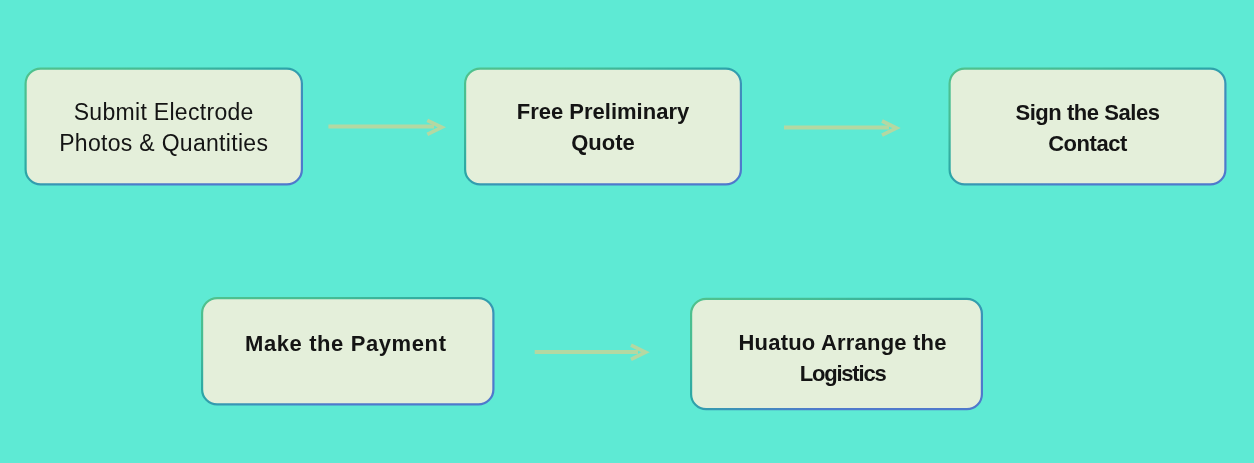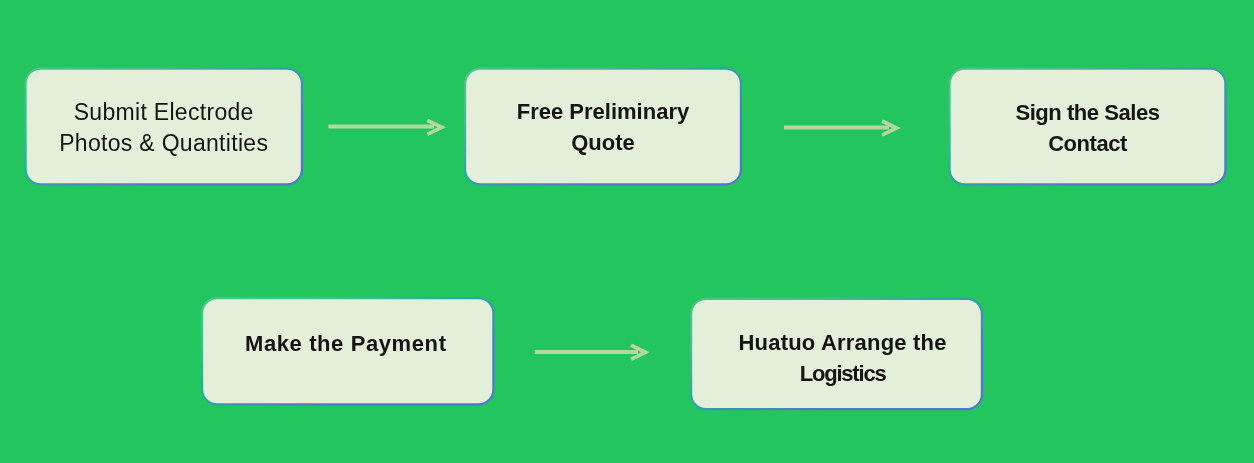--- a/index.html
+++ b/index.html
@@ -1,16 +1,16 @@
 <!DOCTYPE html>
 <html><head>
 <meta charset="utf-8">
 <style>
   html,body{margin:0;padding:0;background:#ffffff;}
-  #canvas{position:relative;width:1254px;height:463px;background:#22c55e;overflow:hidden;}
+  #canvas{position:relative;width:1254px;height:463px;background:#5eead4;overflow:hidden;}
   svg{display:block;}
   text{font-family:"Liberation Sans",sans-serif;fill:#141414;}
 </style>
 </head>
 <body>
 <div id="canvas">
 <svg width="1254" height="463" viewBox="0 0 1254 463">
   <defs>
     <linearGradient id="bord" x1="0" y1="0" x2="1" y2="1">
       <stop offset="0" stop-color="#50c28d"></stop>

